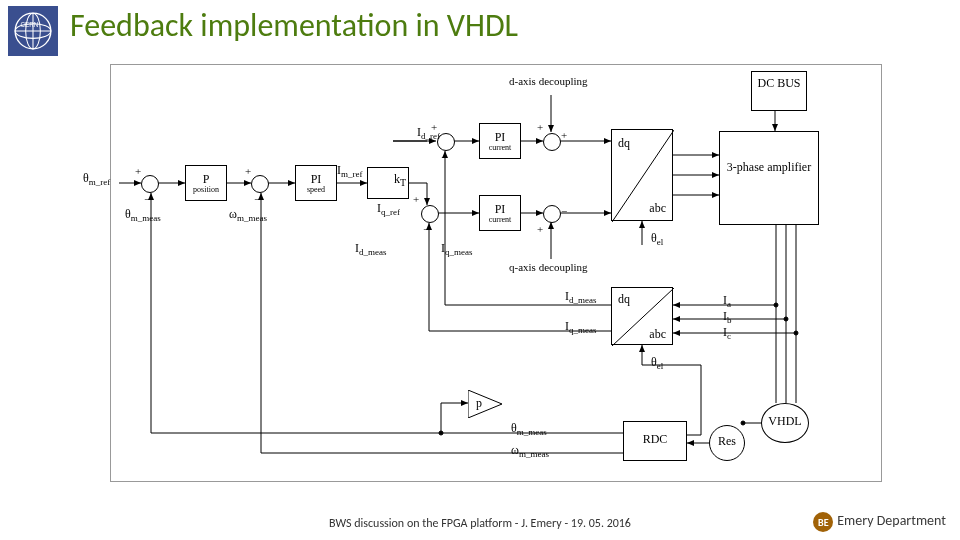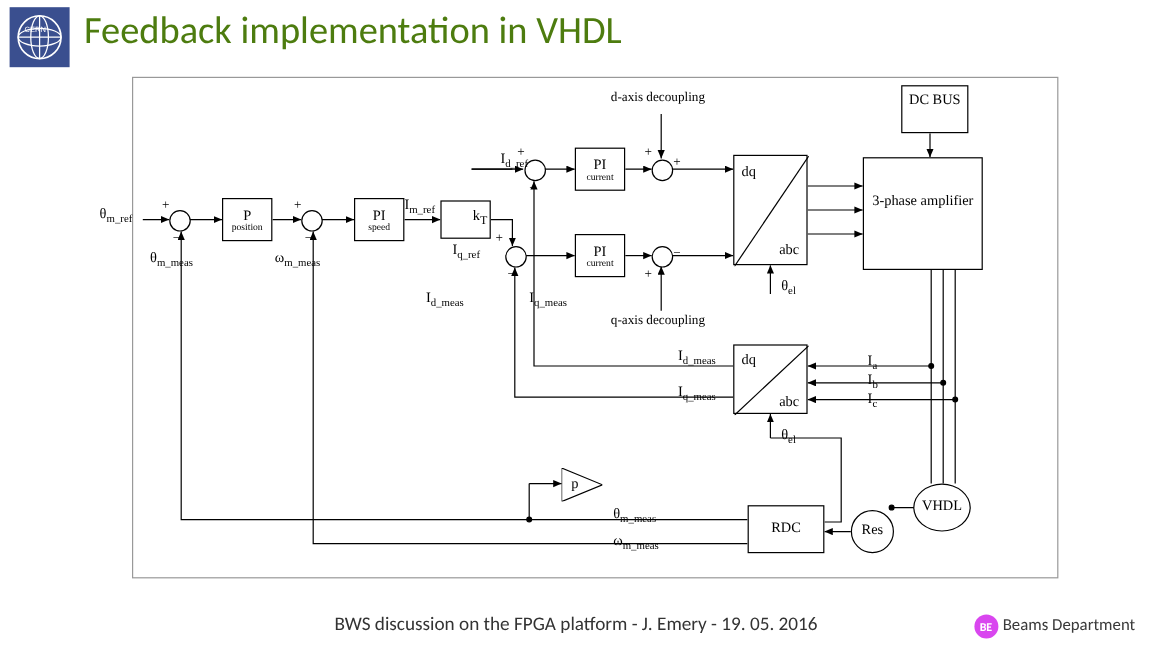--- a/index.html
+++ b/index.html
@@ -62,32 +62,32 @@
     position: absolute;
     font-family: "Times New Roman", serif;
     font-size: 12px;
     z-index: 3;
   }
   .sub9 { font-size: 9px; }
   .foot-center {
     position: absolute;
     bottom: 10px; left: 0; width: 960px;
     text-align: center;
-    font-size: 16px;
+    font-size: 12px;
     color: #333;
   }
   .foot-right {
     position: absolute;
     bottom: 8px; right: 14px;
     font-size: 14px;
     color: #3a3a3a;
   }
   .be-badge {
     display:inline-flex; width:20px; height:20px;
-    border-radius:50%; background:#d946ef; color:#fff;
+    border-radius:50%; background:#a16207; color:#fff;
     font-size:10px; font-weight:bold; align-items:center; justify-content:center;
     vertical-align:middle; margin-right:4px;
   }
 </style>
 </head>
 <body>
 
 <div class="logo">
   <svg viewBox="0 0 40 40">
     <circle cx="20" cy="20" r="17" fill="none" stroke="#fff" stroke-width="1.3"></circle>
@@ -268,14 +268,14 @@
   <div class="lbl" style="left:612px; top:228px;">I<sub class="sub9">a</sub></div>
   <div class="lbl" style="left:612px; top:244px;">I<sub class="sub9">b</sub></div>
   <div class="lbl" style="left:612px; top:260px;">I<sub class="sub9">c</sub></div>
   <div class="lbl" style="left:400px; top:356px;">θ<sub class="sub9">m_meas</sub></div>
   <div class="lbl" style="left:400px; top:378px;">ω<sub class="sub9">m_meas</sub></div>
 
 </div>
 
 <div class="foot-center">BWS discussion on the FPGA platform - J. Emery - 19. 05. 2016</div>
 <div class="foot-right">
-  <span class="be-badge">BE</span><span>Beams Department</span>
+  <span class="be-badge">BE</span><span>Emery Department</span>
 </div>
 
 </body></html>

